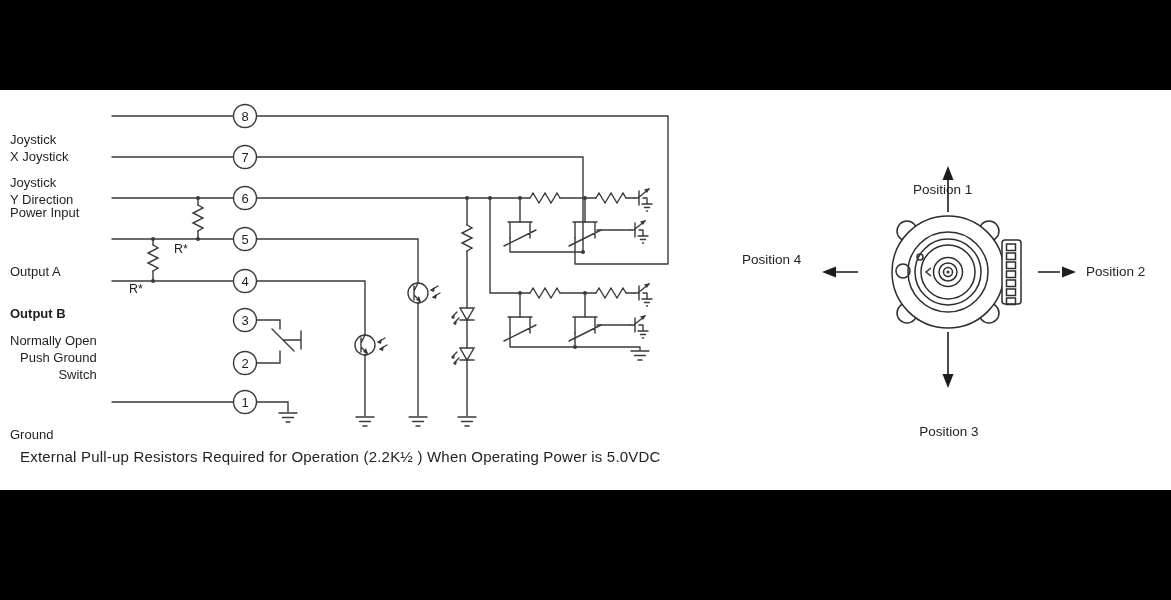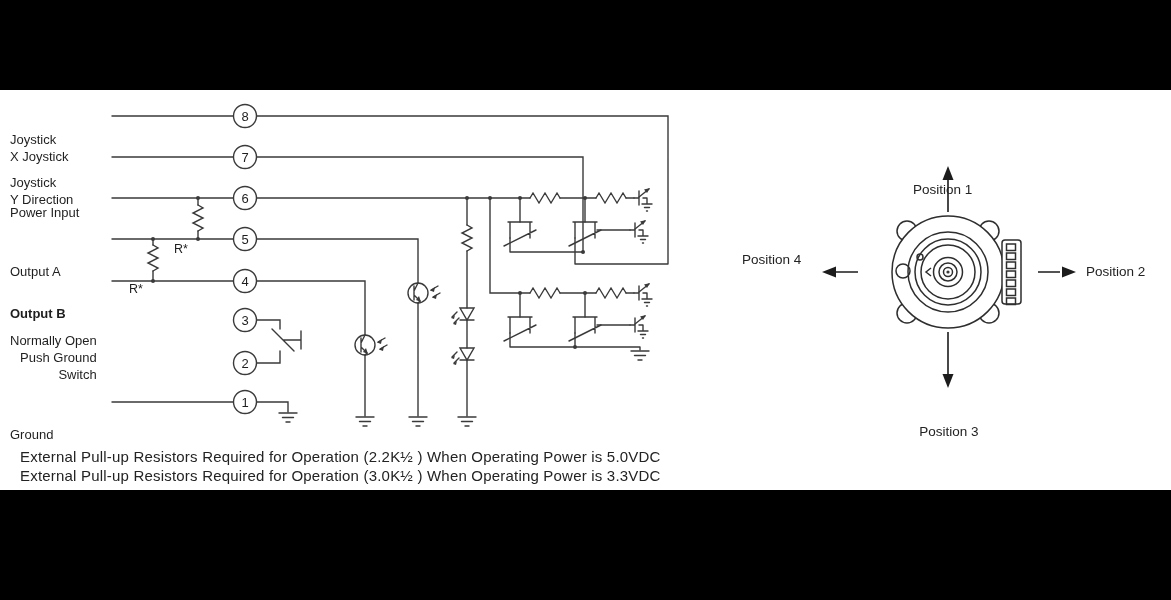--- a/index.html
+++ b/index.html
@@ -214,19 +214,18 @@
     <div>Normally Open</div>
     <div>Push Ground</div>
     <div>Switch</div>
   </div>
   <div class="lbl" style="left:10px; top:394px;">Ground</div>
 
   <div class="lbl rstar" style="left:174px; top:209px;">R*</div>
   <div class="lbl rstar" style="left:129px; top:249px;">R*</div>
 
   <div class="note" style="left:20px; top:448px;">External Pull-up Resistors Required for Operation (2.2K½ ) When Operating Power is 5.0VDC</div>
-  <div class="note" style="left:20px; top:467px;">External Pull-up Resistors Required for Operation (3.0K½ ) When Operating Power is 3.3VDC</div>
 
   <div class="pos" style="left:913px; top:146px; width:72px; margin-top:36px;">Position 1</div>
   <div class="pos" style="left:1086px; top:264px;">Position 2</div>
   <div class="pos" style="left:913px; top:396px; width:72px; text-align:center;margin-top:28px;">Position 3</div>
   <div class="pos" style="left:742px; top:252px;">Position 4</div>
 </div>
 
 </body></html>

